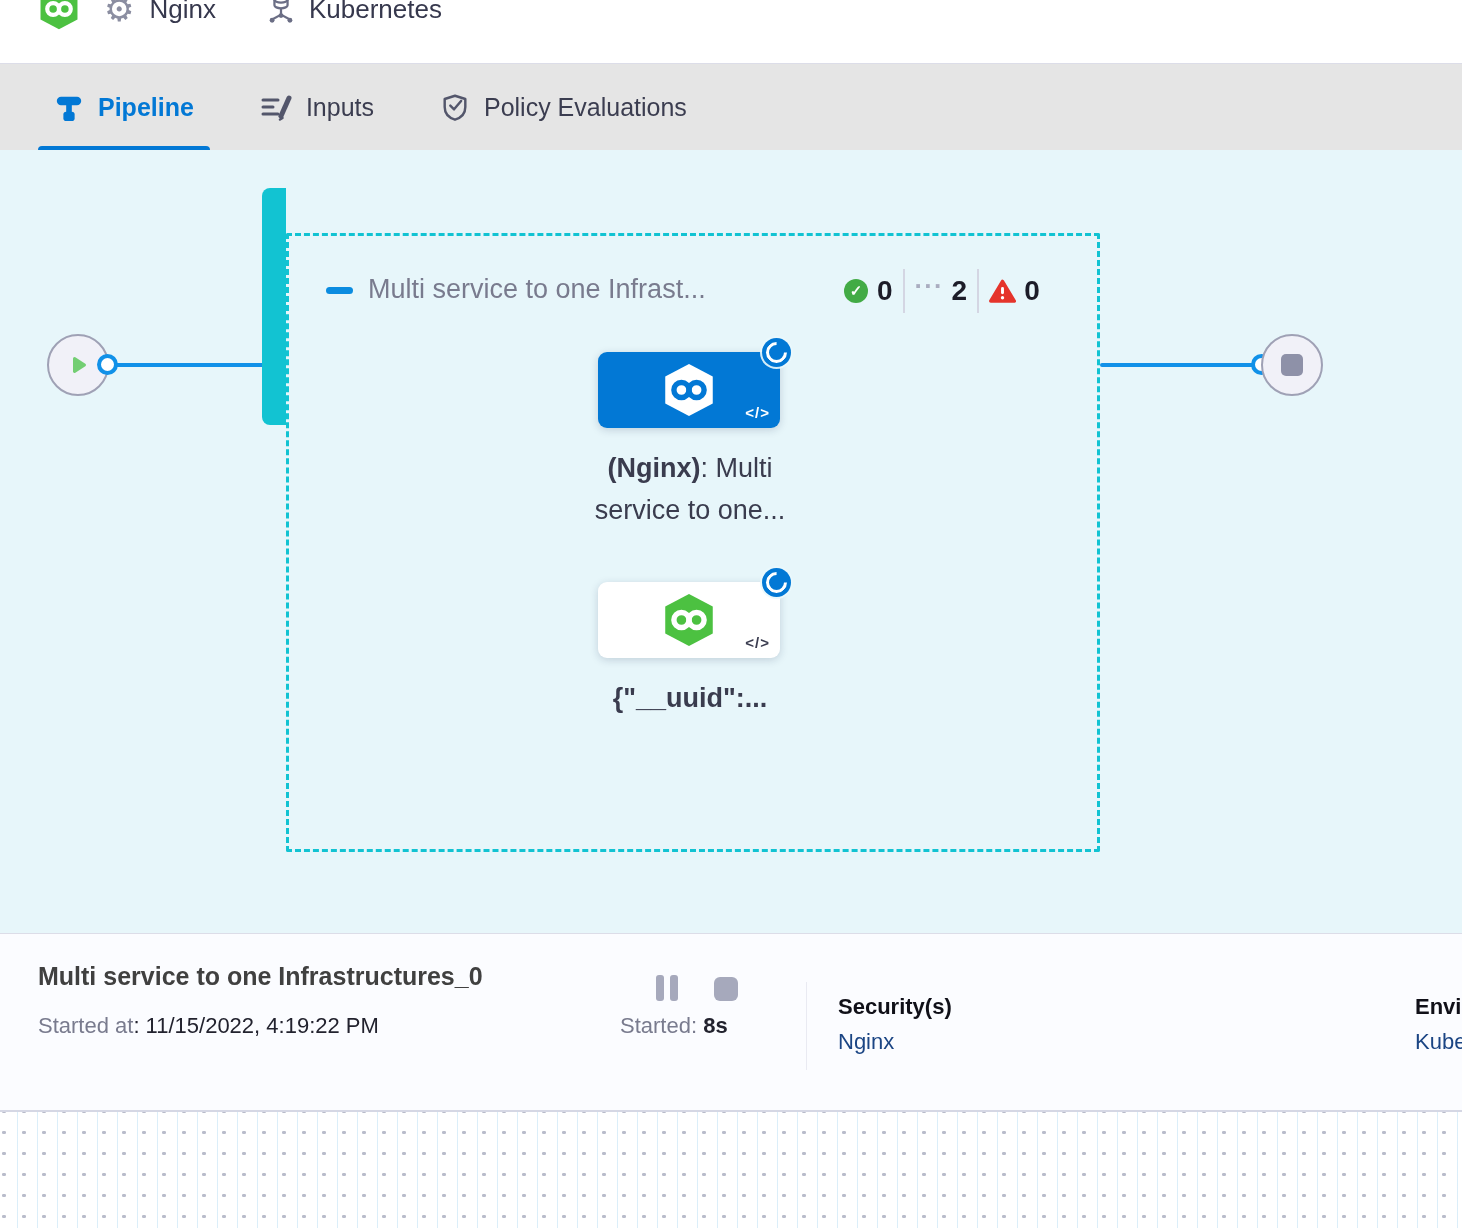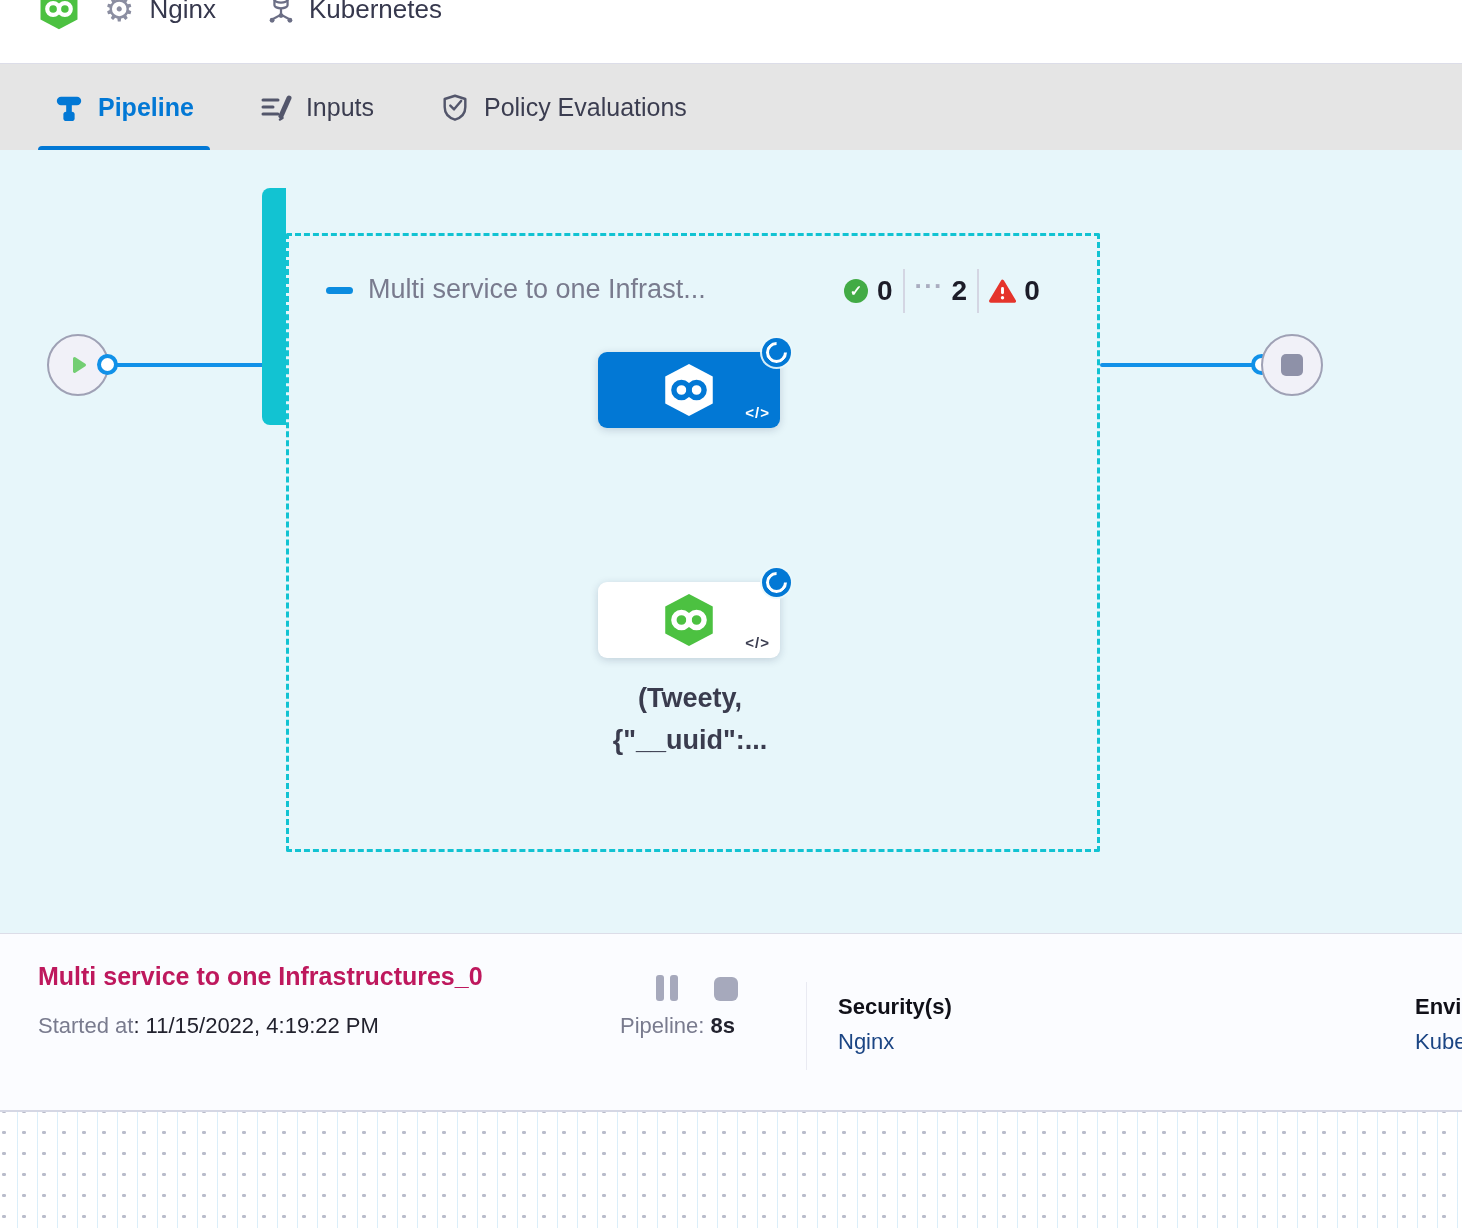--- a/index.html
+++ b/index.html
@@ -61,21 +61,21 @@
   .badge1 { left:762px; top:188px; }
   .badge2 { left:762px; top:418px; }
 
   .step-label { position:absolute; width:280px; text-align:center; font-size:27px; line-height:42px; color:#3a3c4e; }
   .label1 { left:550px; top:297px; }
   .label2 { left:550px; top:527px; font-weight:700; }
   .bold { font-weight:700; }
 
   
   .summary { position:absolute; top:933px; left:0; width:1462px; height:179px; background:#fbfcff; border-top:1px solid #dcdde8; border-bottom:2px solid #d5d7e4; }
-  .sum-title { position:absolute; left:38px; top:28px; font-size:25px; font-weight:700; color:#be185d; white-space:nowrap; }
+  .sum-title { position:absolute; left:38px; top:28px; font-size:25px; font-weight:700; color:#404040; white-space:nowrap; }
   .sum-started { position:absolute; left:38px; top:79px; font-size:22px; white-space:nowrap; }
   .lbl-gray { color:#797b8e; }
   .lbl-dark { color:#22222e; }
   .pause-btn { position:absolute; left:656px; top:41px; display:flex; gap:6px; cursor:pointer; }
   .pause-btn span { width:8px; height:26px; background:#a6a9bc; border-radius:3px; }
   .stop-btn { position:absolute; left:714px; top:43px; width:24px; height:24px; background:#a6a9bc; border-radius:6px; cursor:pointer; }
   .sum-duration { position:absolute; left:620px; top:79px; font-size:22px; white-space:nowrap; }
   .sum-sep { position:absolute; left:806px; top:48px; width:1px; height:88px; background:#e9eaf2; }
   .sum-col-label { position:absolute; top:60px; font-size:22px; font-weight:600; color:#101018; white-space:nowrap; }
   .sum-col-value { position:absolute; top:95px; font-size:22px; color:#1b4584; white-space:nowrap; cursor:pointer; }
@@ -188,34 +188,37 @@
       <div class="card-logo">
         <svg viewBox="0 0 100 100" width="54" height="54">
           <polygon points="50,2 94,25 94,75 50,98 6,75 6,25" fill="#fff"></polygon>
           <circle cx="36" cy="50" r="14" fill="none" stroke="#0278d5" stroke-width="10"></circle>
           <circle cx="64" cy="50" r="14" fill="none" stroke="#0278d5" stroke-width="10"></circle>
         </svg>
       </div>
       <div class="code-glyph code-white">&lt;/&gt;</div>
     </div>
     <div class="spinner-badge badge1"></div>
+    <div class="step-label label1">
+      <div><span class="bold">(Nginx)</span><span>: Multi</span></div>
+      <div>service to one...</div>
+    </div>
 
     <div class="step-card card-white">
       <div class="card-logo">
         <svg viewBox="0 0 100 100" width="54" height="54">
           <polygon points="50,2 94,25 94,75 50,98 6,75 6,25" fill="#4cc141"></polygon>
           <circle cx="36" cy="50" r="14" fill="none" stroke="#fff" stroke-width="10"></circle>
           <circle cx="64" cy="50" r="14" fill="none" stroke="#fff" stroke-width="10"></circle>
         </svg>
       </div>
       <div class="code-glyph code-dark">&lt;/&gt;</div>
     </div>
     <div class="spinner-badge badge2"></div>
     <div class="step-label label2">
-      <div>(Tweety,</div>
       <div>{"__uuid":...</div>
     </div>
 
     <div class="conn-line line-right"></div>
     <div class="conn-dot dot-end"></div>
     <div class="exec-node end-node">
       <div class="stop-square"></div>
     </div>
   </div>
 
@@ -223,21 +226,21 @@
     <div class="sum-title">Multi service to one Infrastructures_0</div>
     <div class="sum-started">
       <span class="lbl-gray">Started at</span><span class="lbl-dark">: 11/15/2022, 4:19:22 PM</span>
     </div>
     <div class="pause-btn">
         <span></span>
         <span></span>
       </div>
     <div class="stop-btn"></div>
     <div class="sum-duration">
-      <span class="lbl-gray">Pipeline:</span><span class="lbl-dark bold"> 8s</span>
+      <span class="lbl-gray">Started:</span><span class="lbl-dark bold"> 8s</span>
     </div>
     <div class="sum-sep"></div>
     <div class="sum-col-label col-services">Security(s)</div>
     <div class="sum-col-value col-services">Nginx</div>
     <div class="sum-col-label col-env">Environment(s)</div>
     <div class="sum-col-value col-env">Kubernetes</div>
   </div>
 
   <div class="gridarea"></div>
 

